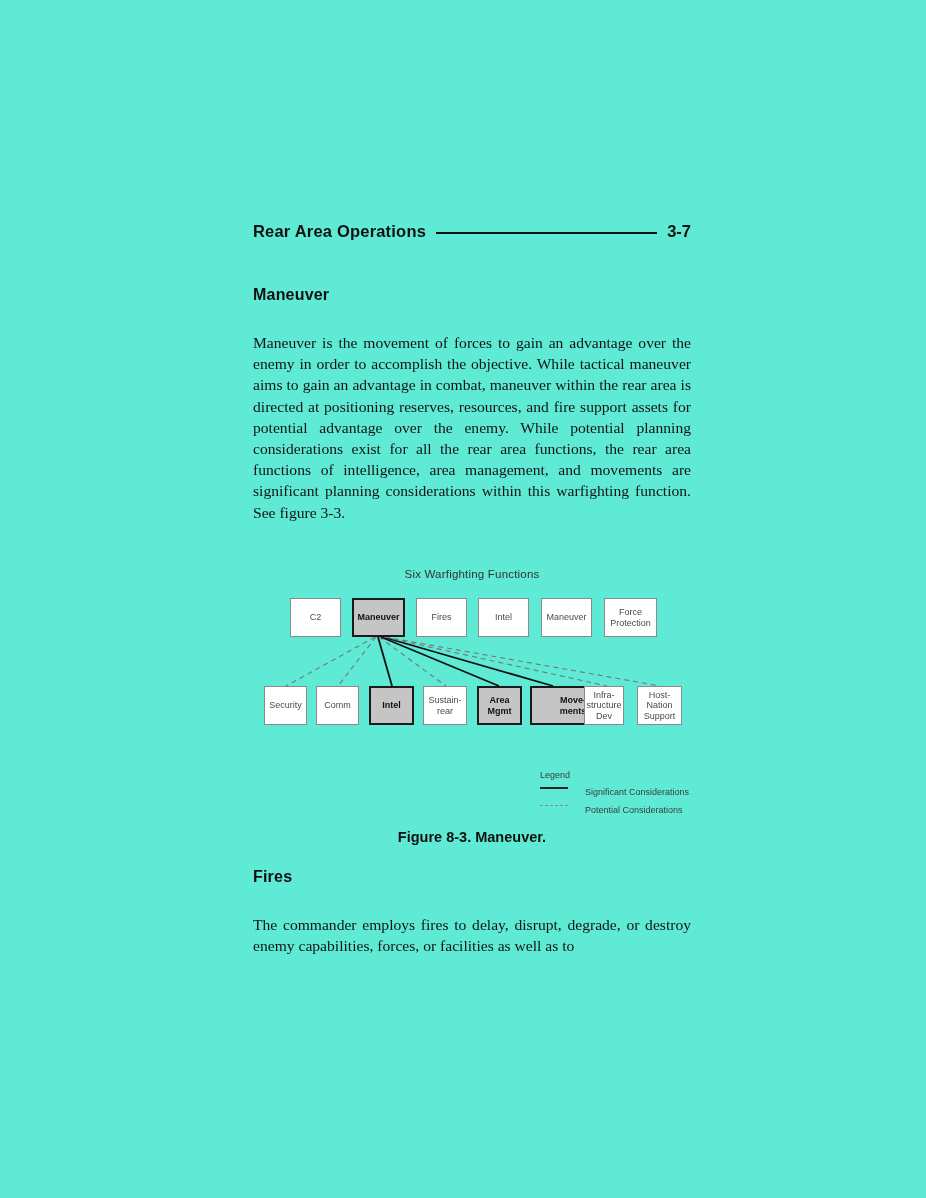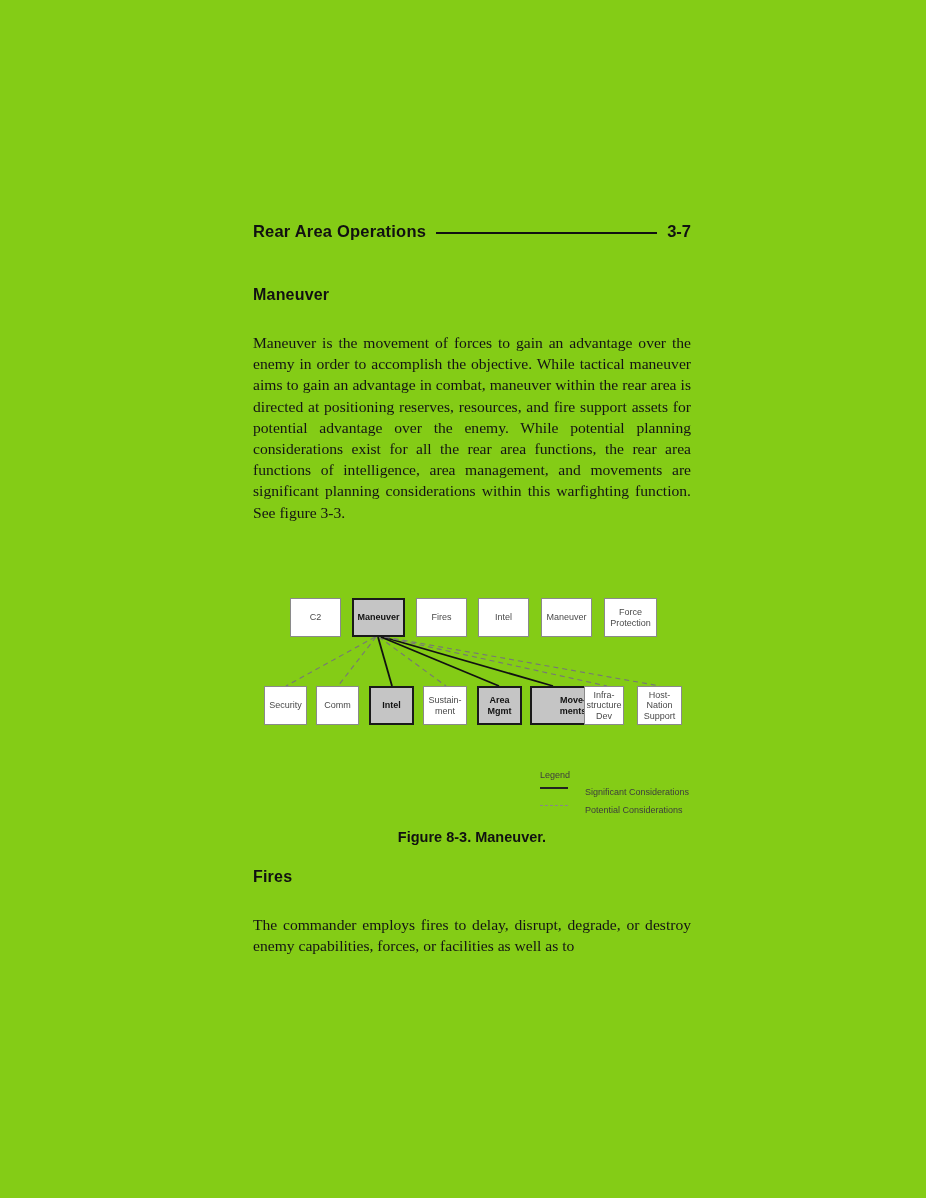--- a/index.html
+++ b/index.html
@@ -1,21 +1,21 @@
 <!DOCTYPE html>
 <html><head>
 <meta charset="utf-8">
 <style>
   * { margin: 0; padding: 0; box-sizing: border-box; }
   html, body { background: #ffffff; }
   .page {
     position: relative;
     width: 926px;
     height: 1198px;
-    background: #84cc16;
+    background: #5eead4;
     font-family: "Liberation Sans", sans-serif;
     color: #111111;
     overflow: hidden;
   }
   
   .running-header {
     position: absolute;
     left: 253px; top: 222px;
     width: 438px;
     display: flex;
@@ -144,20 +144,21 @@
     <span class="header-rule"></span>
     <span class="header-page-number">3-7</span>
   </header>
 
   <h2 class="section-heading heading-maneuver">Maneuver</h2>
 
   <p class="body-text p1">Maneuver is the movement of forces to gain an advantage over the enemy in order to accomplish the objective. While tactical maneuver aims to gain an advantage in combat, maneuver within the rear area is directed at positioning reserves, resources, and fire support assets for potential advantage over the enemy. While potential planning considerations exist for all the rear area functions, the rear area functions of intelligence, area management, and movements are significant planning considerations within this warfighting function. See figure 3-3.</p>
 
   <figure class="diagram">
 
+    <div class="fig-title top">Six Warfighting Functions</div>
 
     <svg class="connectors" width="438" height="288" viewBox="0 0 438 288">
       <line class="dashed" x1="122" y1="71" x2="33" y2="120"></line>
       <line class="dashed" x1="123" y1="71" x2="85" y2="120"></line>
       <line class="solid" x1="125" y1="71" x2="139" y2="120"></line>
       <line class="dashed" x1="126" y1="71" x2="193" y2="120"></line>
       <line class="solid" x1="128" y1="71" x2="246" y2="120"></line>
       <line class="solid" x1="130" y1="71" x2="300" y2="120"></line>
       <line class="dashed" x1="131" y1="71" x2="354" y2="120"></line>
       <line class="dashed" x1="132" y1="71" x2="407" y2="120"></line>
@@ -168,21 +169,21 @@
     <div class="fbox row-top" style="left:163px; width:51px;">Fires</div>
     <div class="fbox row-top" style="left:225px; width:51px;">Intel</div>
     <div class="fbox row-top" style="left:288px; width:51px;">Maneuver</div>
     <div class="fbox row-top" style="left:351px; width:53px;">Force
 Protection</div>
 
     <div class="fbox row-bottom" style="left:11px;  width:43px;">Security</div>
     <div class="fbox row-bottom" style="left:63px;  width:43px;">Comm</div>
     <div class="fbox row-bottom hi" style="left:116px; width:45px;">Intel</div>
     <div class="fbox row-bottom" style="left:170px; width:44px;">Sustain-
-ment</div>
+rear</div>
     <div class="fbox row-bottom hi" style="left:224px; width:45px;">Area
 Mgmt</div>
     <div class="fbox row-bottom hi" style="left:277px; width:60px;padding-left:26px;">Move-
 ments</div>
     <div class="fbox row-bottom" style="left:331px; width:40px;">Infra-
 structure
 Dev</div>
     <div class="fbox row-bottom" style="left:384px; width:45px;">Host-
 Nation
 Support</div>

